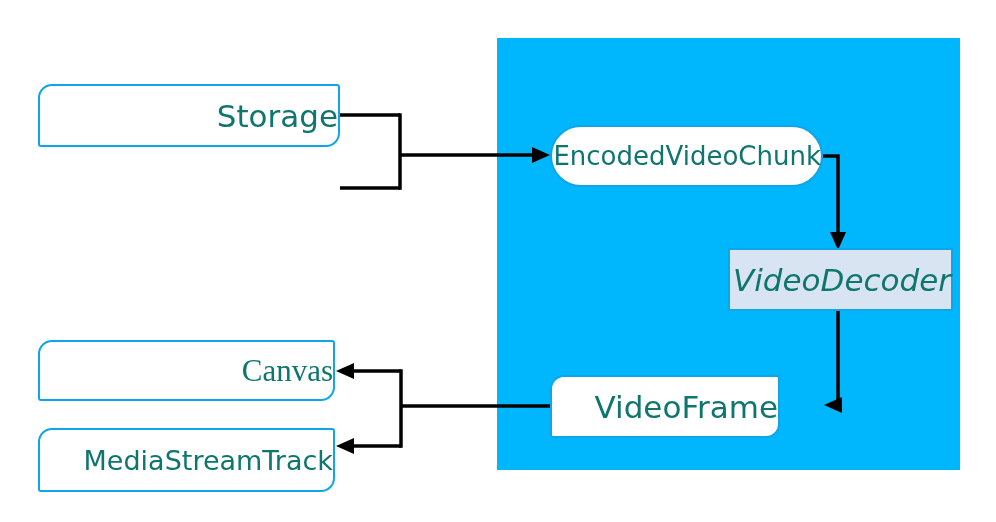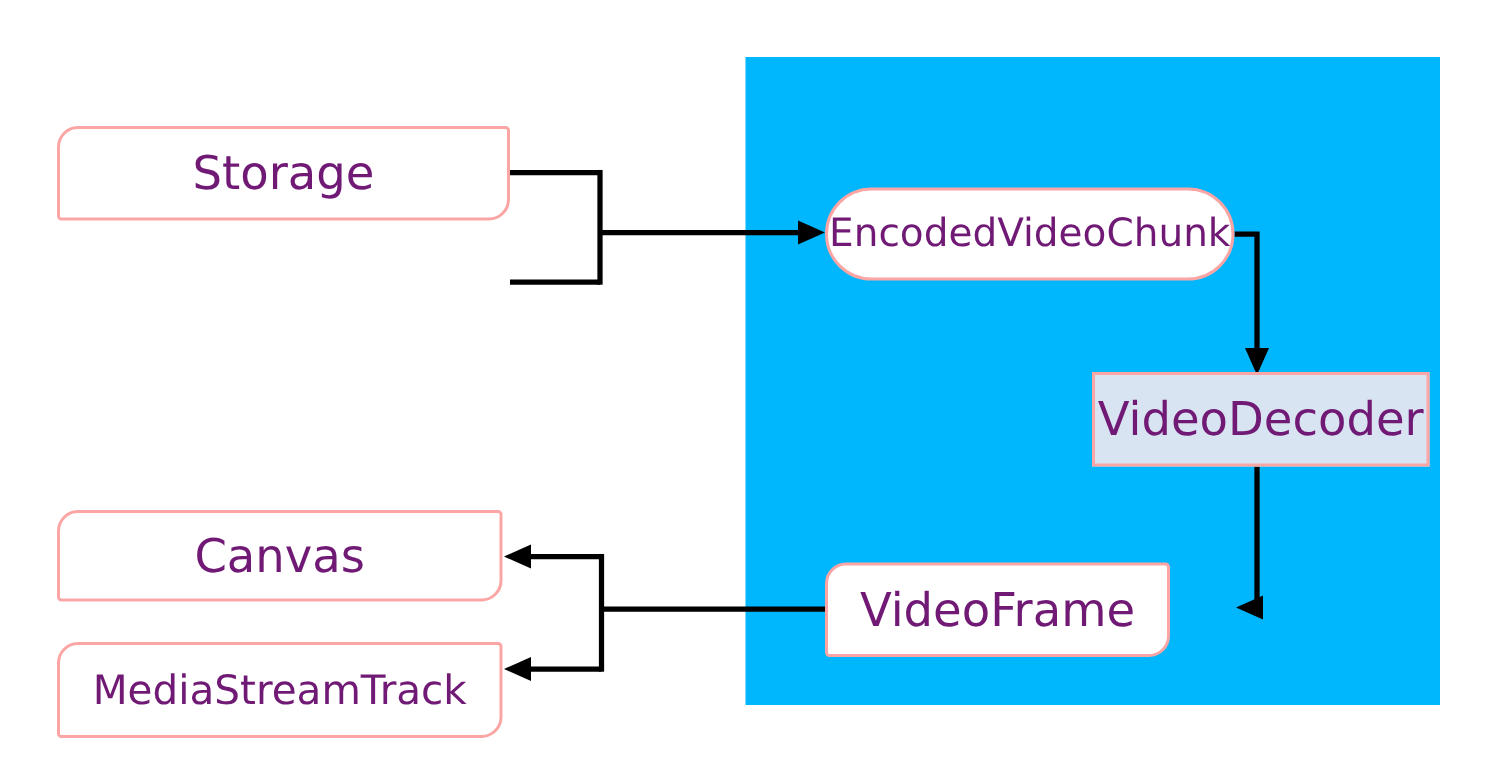--- a/index.html
+++ b/index.html
@@ -13,24 +13,24 @@
   }
   .region {
     position: absolute;
     left: 497px; top: 38px;
     width: 463px; height: 432px;
   }
   .node {
     position: absolute;
     display: flex;
     align-items: center;
-    justify-content: center;
+    justify-content: flex-end;
     box-sizing: border-box;
-    border: 2px solid #fca5a5;
-    color: #701a75;
+    border: 2px solid #0ea5e9;
+    color: #0f766e;
     text-align: center;
     white-space: nowrap;
   }
   .node.rounded {
     border-radius: 14px 3px 14px 3px;
   }
   .node.square {
     border-radius: 0;
   }
   #node-storage            { left: 38px;  top: 84px;  width: 302px; height: 63px; font-size: 31px; }
@@ -82,29 +82,29 @@
 
   <div class="node rounded" id="node-storage" style="background-color: rgb(255, 255, 255);">
     <span>Storage</span>
   </div>
 
 
   <div class="node rounded" id="node-encodedvideochunk" style="background-color: rgb(255, 255, 255); border-radius: 31px;">
     <span>EncodedVideoChunk</span>
   </div>
 
-  <div class="node square" id="node-videodecoder" style="background-color: rgb(217, 228, 242);">
+  <div class="node square" id="node-videodecoder" style="background-color: rgb(217, 228, 242); font-style: italic;">
     <span>VideoDecoder</span>
   </div>
 
   <div class="node rounded" id="node-videoframe" style="background-color: rgb(255, 255, 255);">
     <span>VideoFrame</span>
   </div>
 
-  <div class="node rounded" id="node-canvas" style="background-color: rgb(255, 255, 255);">
+  <div class="node rounded" id="node-canvas" style="background-color: rgb(255, 255, 255); font-family: Liberation Serif, serif;">
     <span>Canvas</span>
   </div>
 
   <div class="node rounded" id="node-mediastreamtrack" style="background-color: rgb(255, 255, 255);">
     <span>MediaStreamTrack</span>
   </div>
 
 </div>
 
 </body></html>

